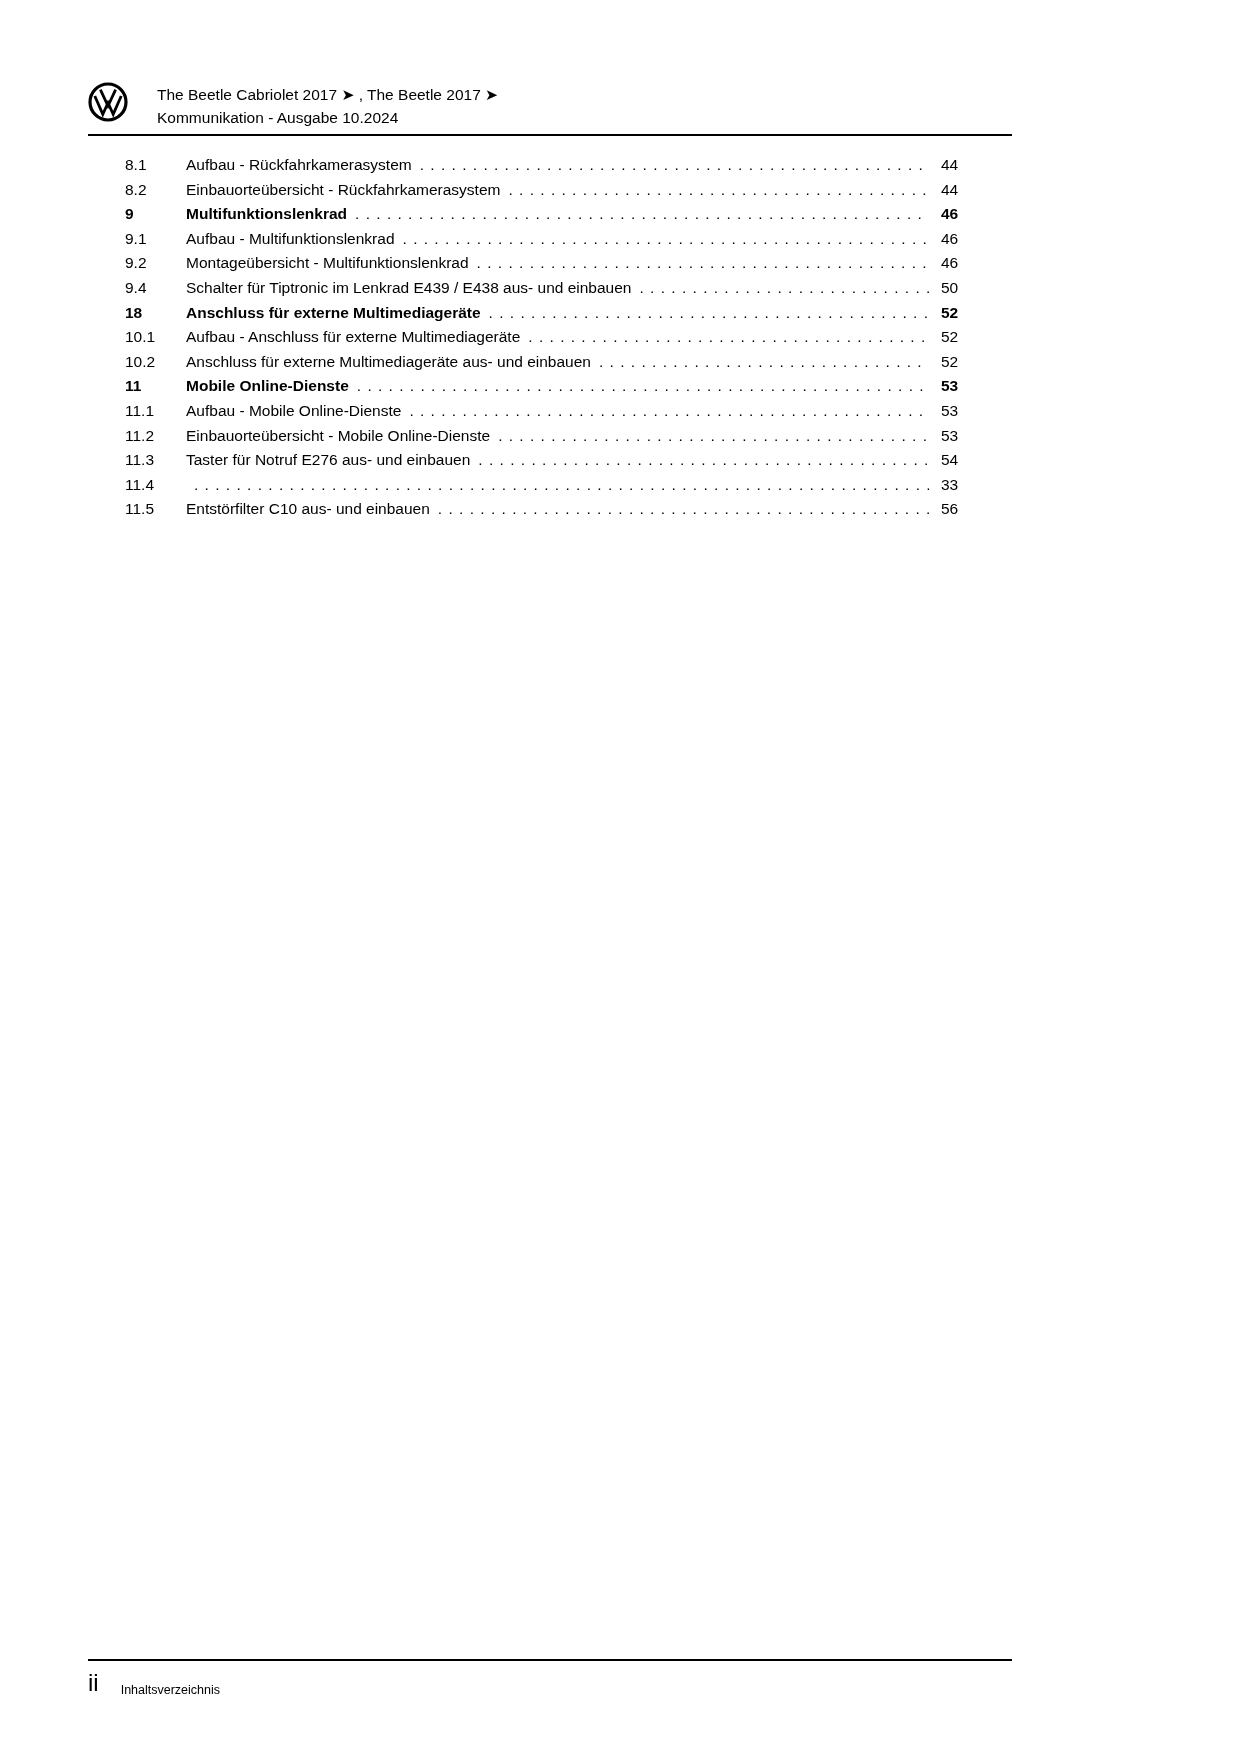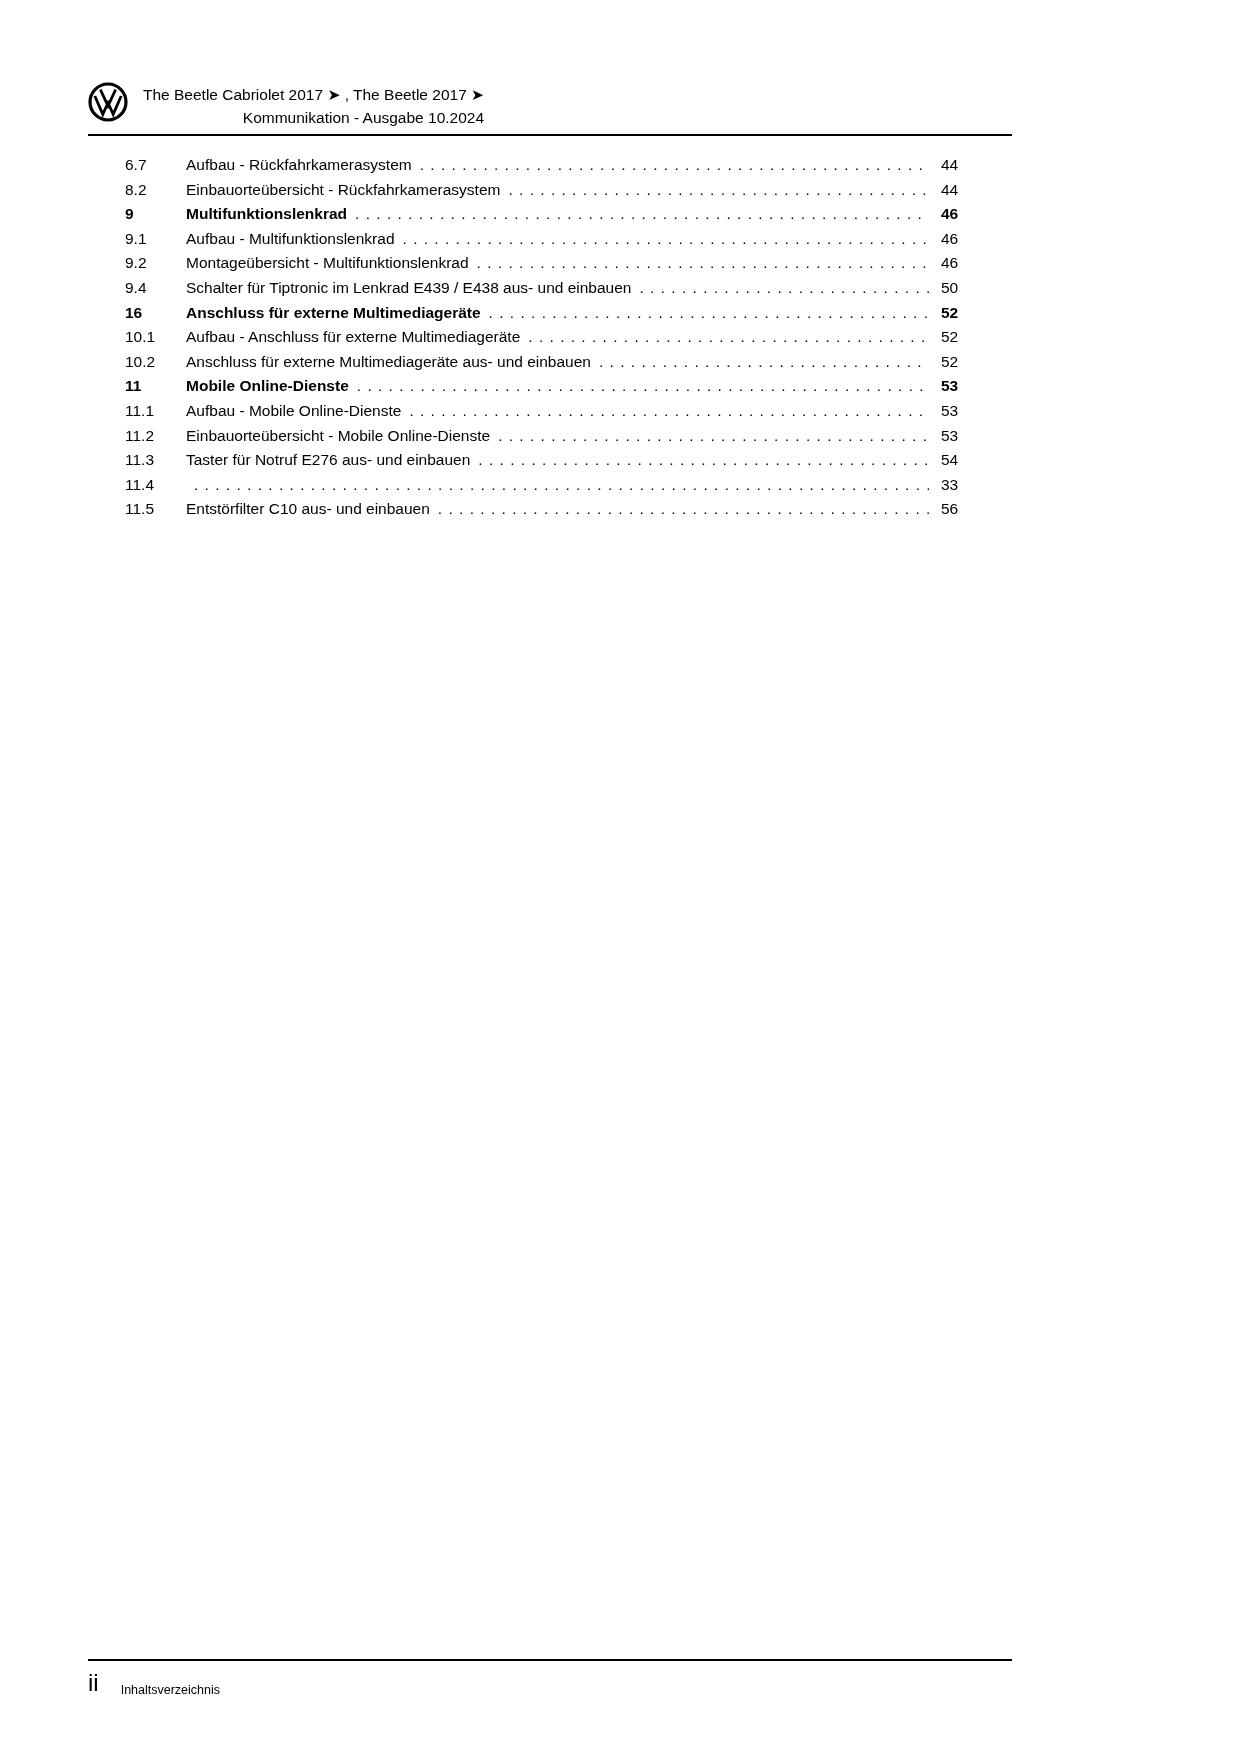--- a/index.html
+++ b/index.html
@@ -23,26 +23,25 @@
     left: 88px;
     display: flex;
     align-items: flex-start;
   }
   .logo-wrap {
     width: 40px;
     height: 40px;
     flex: none;
   }
   .header-text {
-    margin-left: 15px;
+    margin-left: 29px;
     font-size: 15.5px;
     line-height: 23px;
     padding-top: 1px;
     white-space: nowrap;
-    text-align: right;
   }
   .rule {
     position: absolute;
     left: 88px;
     width: 924px;
     height: 2px;
     background: #000000;
   }
   .rule-header { top: 134px; }
   .rule-footer { top: 1659px; }
@@ -123,21 +122,21 @@
   <div class="header-text">
     <div>The Beetle Cabriolet 2017 ➤ , The Beetle 2017 ➤</div>
     <div>Kommunikation - Ausgabe 10.2024</div>
   </div>
 </div>
 
 <div class="rule rule-header"></div>
 
 <div class="toc">
   <div class="toc-row">
-    <span class="toc-num">6.7</span>
+    <span class="toc-num">8.1</span>
     <span class="toc-title">Aufbau - Rückfahrkamerasystem</span>
     <span class="toc-leader"></span>
     <span class="toc-page">44</span>
   </div>
 
   <div class="toc-row">
     <span class="toc-num">8.2</span>
     <span class="toc-title">Einbauorteübersicht - Rückfahrkamerasystem</span>
     <span class="toc-leader"></span>
     <span class="toc-page">44</span>
@@ -166,21 +165,21 @@
 
 
   <div class="toc-row">
     <span class="toc-num">9.4</span>
     <span class="toc-title">Schalter für Tiptronic im Lenkrad E439 / E438 aus- und einbauen</span>
     <span class="toc-leader"></span>
     <span class="toc-page">50</span>
   </div>
 
   <div class="toc-row bold">
-    <span class="toc-num">16</span>
+    <span class="toc-num">18</span>
     <span class="toc-title">Anschluss für externe Multimediageräte</span>
     <span class="toc-leader"></span>
     <span class="toc-page">52</span>
   </div>
 
   <div class="toc-row">
     <span class="toc-num">10.1</span>
     <span class="toc-title">Aufbau - Anschluss für externe Multimediageräte</span>
     <span class="toc-leader"></span>
     <span class="toc-page">52</span>

